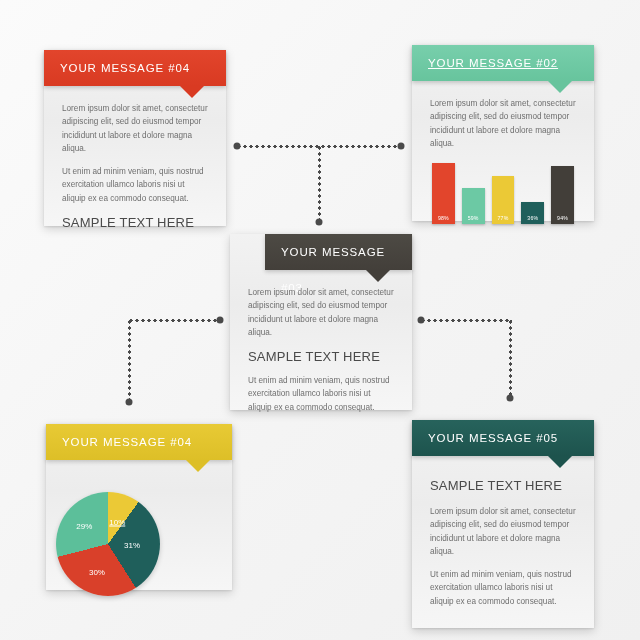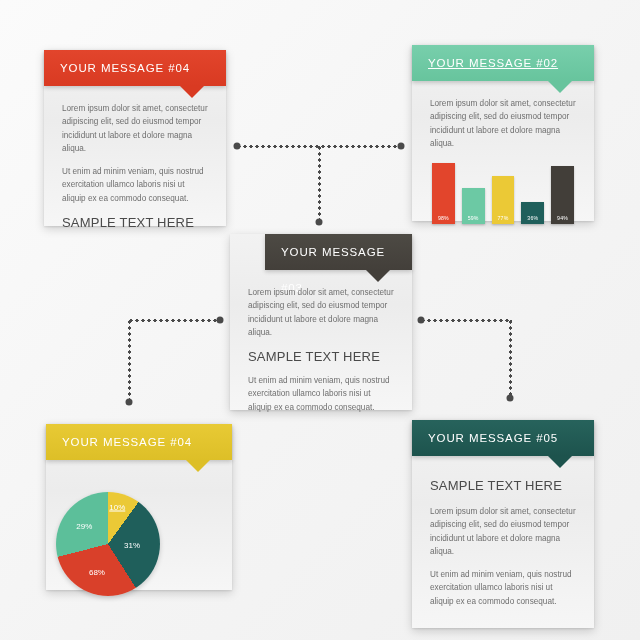--- a/index.html
+++ b/index.html
@@ -240,23 +240,23 @@
 
   <div class="card" id="card4">
     <div class="card-header hdr-yellow">
       <span>YOUR MESSAGE #04</span>
       <span class="tail" style="right:22px;"></span>
     </div>
     <div class="card-body" style="display:flex; align-items:flex-start; gap:6px; padding:10px 12px 10px 10px;">
       <div class="pie-wrap" style="margin-top:22px;">
         <div class="pie" id="pie" style="background: conic-gradient(rgb(235, 201, 54) 0deg, rgb(235, 201, 54) 36deg, rgb(31, 95, 91) 36deg, rgb(31, 95, 91) 147.6deg, rgb(217, 64, 42) 147.6deg, rgb(217, 64, 42) 255.6deg, rgb(92, 191, 154) 255.6deg, rgb(92, 191, 154) 360deg);"></div>
         <div id="pie-labels">
-            <div class="pie-label" style="left: 61.2705px; top: 15px; text-decoration: underline;">10%</div>
+            <div class="pie-label" style="left: 61.2705px; top: 30px; text-decoration: underline;">10%</div>
             <div class="pie-label" style="left: 76px; top: 52.9423px;">31%</div>
-            <div class="pie-label" style="left: 40.9563px; top: 79.8933px;">68%</div>
+            <div class="pie-label" style="left: 40.9563px; top: 79.8933px;">30%</div>
             <div class="pie-label" style="left: 28.2953px; top: 33.6128px;">29%</div>
           </div>
       </div>
     </div>
   </div>
 
   <div class="card" id="card5">
     <div class="card-header hdr-teal">
       <span>YOUR MESSAGE #05</span>
       <span class="tail" style="right:22px;"></span>

